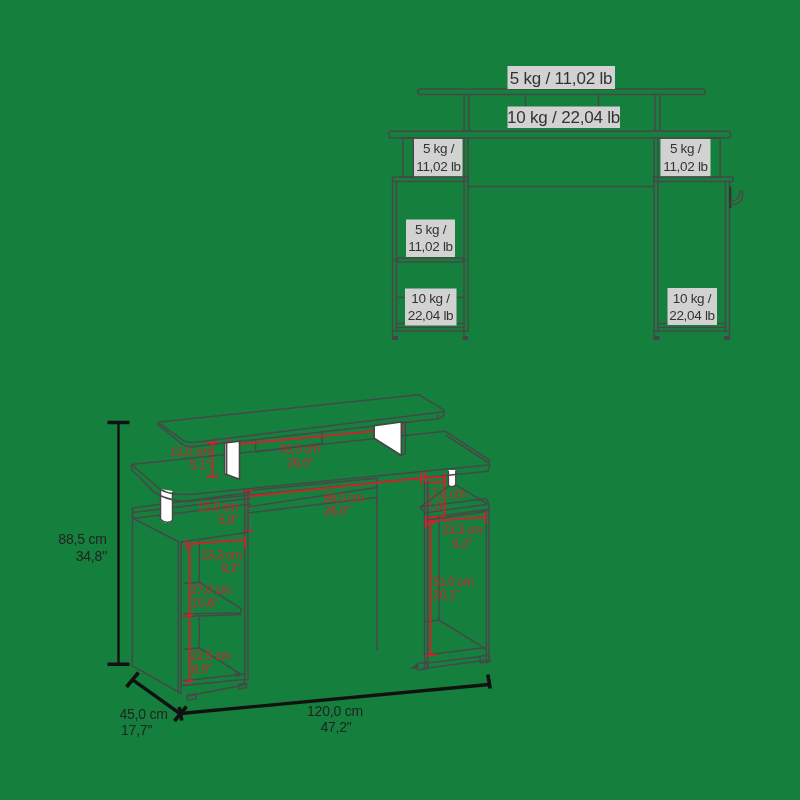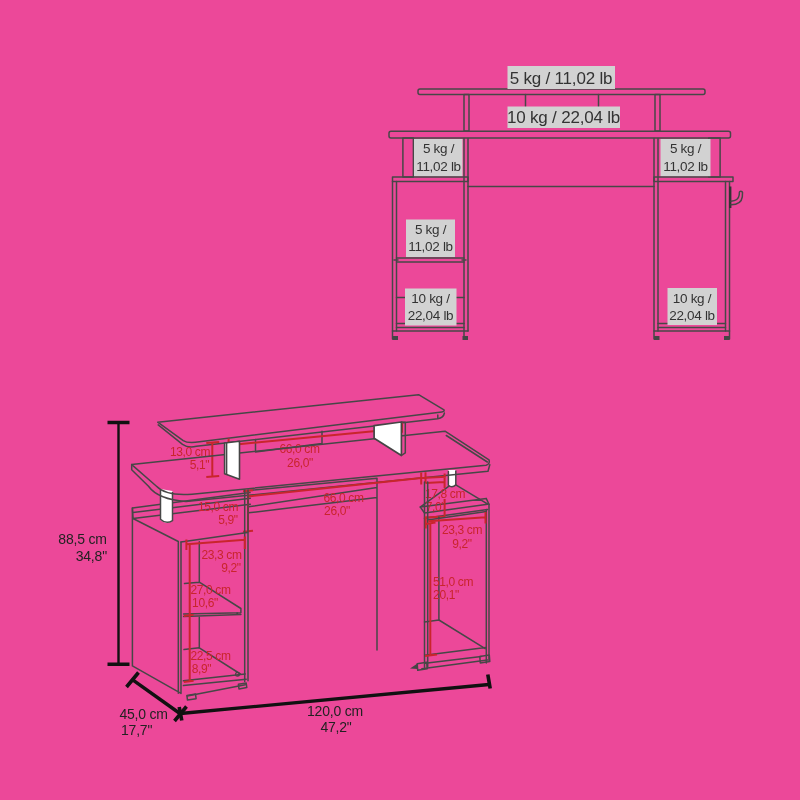--- a/index.html
+++ b/index.html
@@ -1,16 +1,16 @@
 <!DOCTYPE html>
 <html><head>
 <meta charset="utf-8">
 <style>
   html,body{margin:0;padding:0;background:#ffffff;}
-  .page{position:relative;width:800px;height:800px;background:#ec4899;overflow:hidden;
+  .page{position:relative;width:800px;height:800px;background:#15803d;overflow:hidden;
         font-family:"Liberation Sans", sans-serif;}
   svg{position:absolute;left:0;top:0;}
   .blk{stroke:#474747;stroke-width:1.5;fill:none;stroke-linecap:round;stroke-linejoin:round;}
   .red{stroke:#c9252c;stroke-width:2;fill:none;stroke-linecap:butt;}
   .gbox{fill:#d2d2d2;}
   .ltx{fill:#333333;font-size:17px;font-weight:normal;text-anchor:middle;letter-spacing:-0.2px;}
   .ltx2{fill:#333333;font-size:13.5px;font-weight:normal;text-anchor:middle;letter-spacing:-0.3px;}
   .rtx{fill:#c9252c;font-size:12px;font-weight:normal;text-anchor:middle;letter-spacing:-0.35px;}
   .btx{fill:#222;font-size:14px;font-weight:normal;text-anchor:middle;letter-spacing:-0.2px;}
   .dim{stroke:#111;fill:none;}

